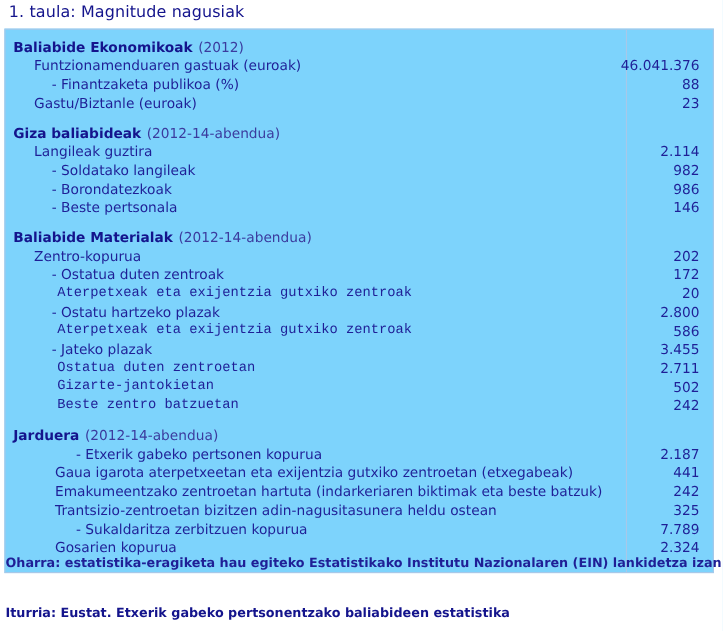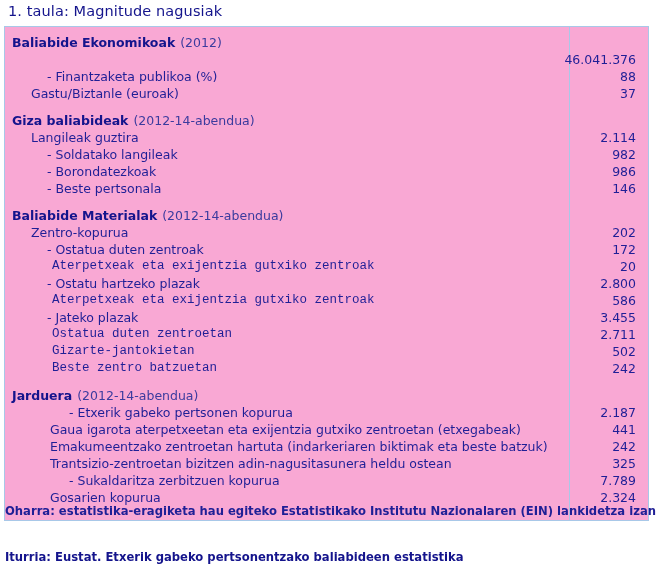--- a/index.html
+++ b/index.html
@@ -30,21 +30,21 @@
     white-space: nowrap;
   }
   .table-box {
     position: absolute;
     left: 4px;
     top: 26px;
     width: 645px;
     height: 495px;
     border: 1px solid #a8c8e8;
     box-sizing: border-box;
-    background: #f9a8d4;
+    background: #7dd3fc;
   }
   .col-divider {
     position: absolute;
     left: 564px;
     top: 0;
     width: 1px;
     height: 100%;
     background: #a8c8e8;
   }
   .rows {
@@ -119,29 +119,30 @@
 
   <div class="page-title">1. taula: Magnitude nagusiak</div>
 
   <div class="table-box">
     <div class="col-divider"></div>
     <div class="rows" id="rows-container">
         <div class="row">
           <span class="lbl ind-head head">Baliabide Ekonomikoak<span class="period">(2012)</span></span>
         </div>
         <div class="row">
+          <span class="lbl ind-1 plain">Funtzionamenduaren gastuak (euroak)</span>
           <span class="val plain">46.041.376</span>
         </div>
         <div class="row">
           <span class="lbl ind-2 plain">- Finantzaketa publikoa (%)</span>
           <span class="val plain">88</span>
         </div>
         <div class="row">
           <span class="lbl ind-1 plain">Gastu/Biztanle (euroak)</span>
-          <span class="val plain">37</span>
+          <span class="val plain">23</span>
         </div>
         <div class="row spacer"></div>
         <div class="row">
           <span class="lbl ind-head head">Giza baliabideak<span class="period">(2012-14-abendua)</span></span>
         </div>
         <div class="row">
           <span class="lbl ind-1 plain">Langileak guztira</span>
           <span class="val plain">2.114</span>
         </div>
         <div class="row">

